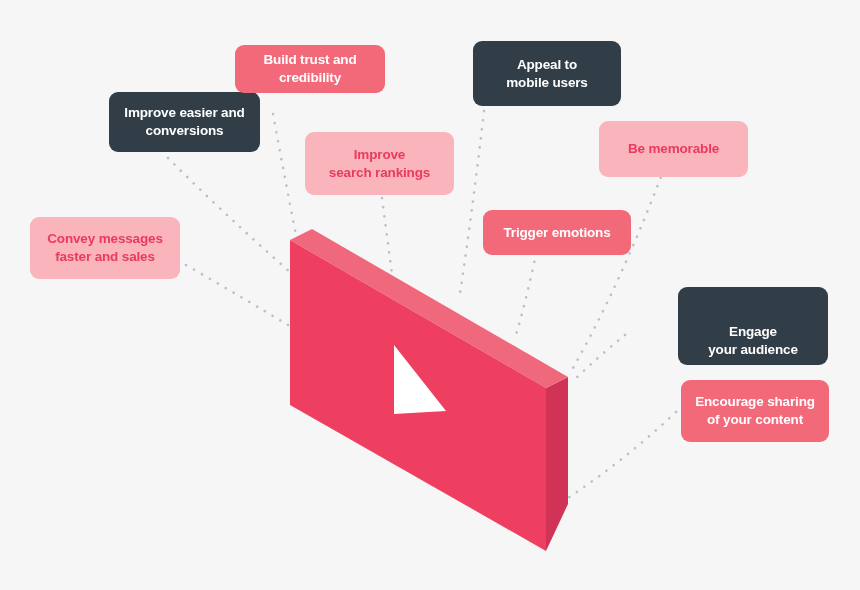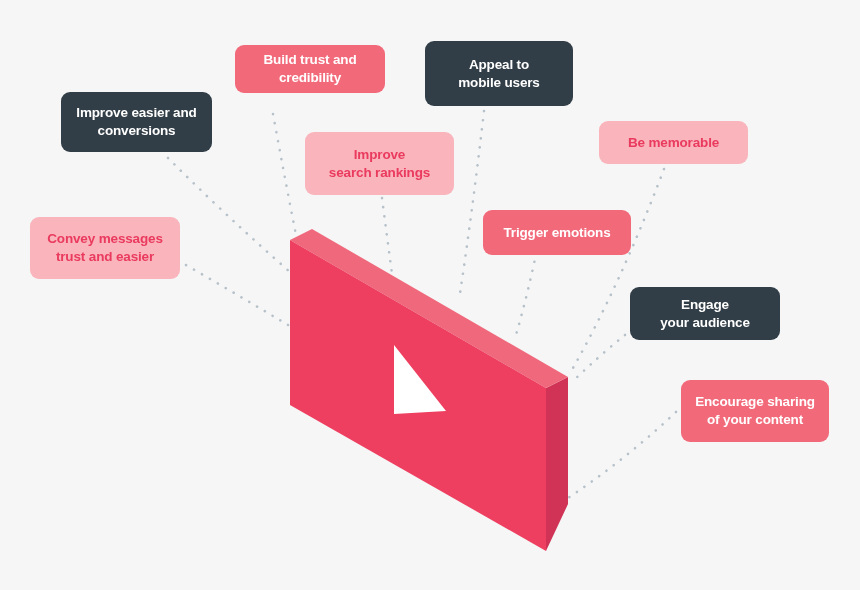--- a/index.html
+++ b/index.html
@@ -46,20 +46,21 @@
     font-weight: bold;
     font-size: 13.5px;
     line-height: 1.32;
     letter-spacing: -0.15px;
     padding: 6px 10px;
     white-space: pre-line;
   }
   .box-dark {
     background: #323e47;
     color: #ffffff;
+    margin-left: 48px;
   }
   .box-mid {
     background: #f2697a;
     color: #ffffff;
   }
   .box-light {
     background: #f9b4bc;
     color: #ea3a5e;
   }
 </style>
@@ -91,23 +92,23 @@
 
   <div id="labels-layer">
       <div class="label-box box-dark" style="left: 61px; top: 92px; width: 151px; height: 60px;"><span>Improve easier and
 conversions</span></div>
       <div class="label-box box-mid" style="left: 223px; top: 45px; width: 150px; height: 48px; margin-left: 12px;"><span>Build trust and
 credibility</span></div>
       <div class="label-box box-dark" style="left: 425px; top: 41px; width: 148px; height: 65px;"><span>Appeal to
 mobile users</span></div>
       <div class="label-box box-light" style="left: 305px; top: 132px; width: 149px; height: 63px;"><span>Improve
 search rankings</span></div>
-      <div class="label-box box-light" style="left: 599px; top: 121px; width: 149px; height: 43px;"><span>Be memorable</span></div>
+      <div class="label-box box-light" style="left: 599px; top: 121px; width: 149px; height: 56px;"><span>Be memorable</span></div>
       <div class="label-box box-mid" style="left: 483px; top: 185px; width: 148px; height: 45px; margin-top: 25px;"><span>Trigger emotions</span></div>
       <div class="label-box box-light" style="left: 30px; top: 217px; width: 150px; height: 62px;"><span>Convey messages
-trust and easier</span></div>
-      <div class="label-box box-dark" style="left: 630px; top: 287px; width: 150px; height: 53px;"><span>Engage
+faster and sales</span></div>
+      <div class="label-box box-dark" style="left: 630px; top: 287px; width: 150px; height: 78px; align-items: flex-end;"><span>Engage
 your audience</span></div>
       <div class="label-box box-mid" style="left: 681px; top: 380px; width: 148px; height: 62px;"><span>Encourage sharing
 of your content</span></div>
     </div>
 
 </div>
 
 </body></html>

